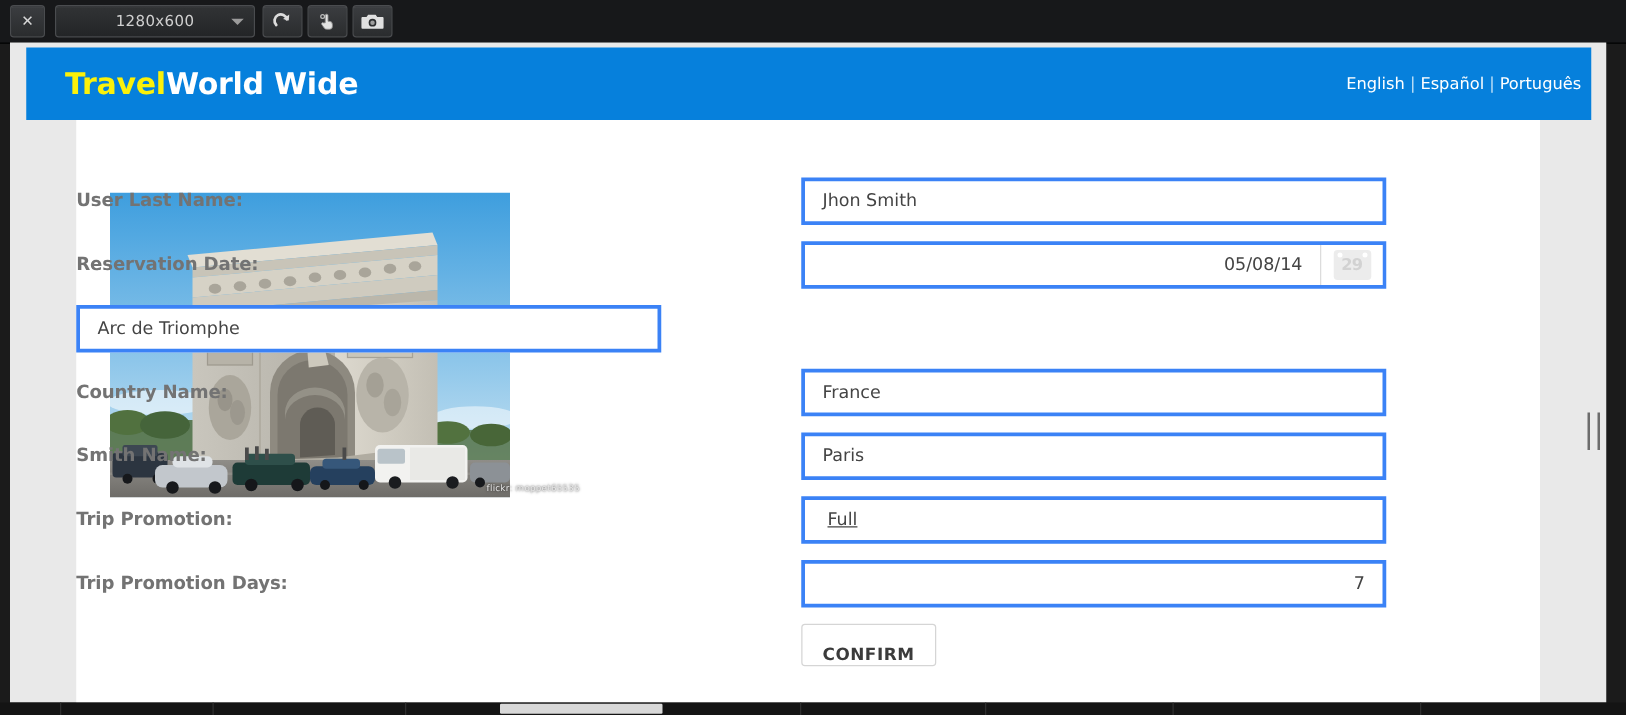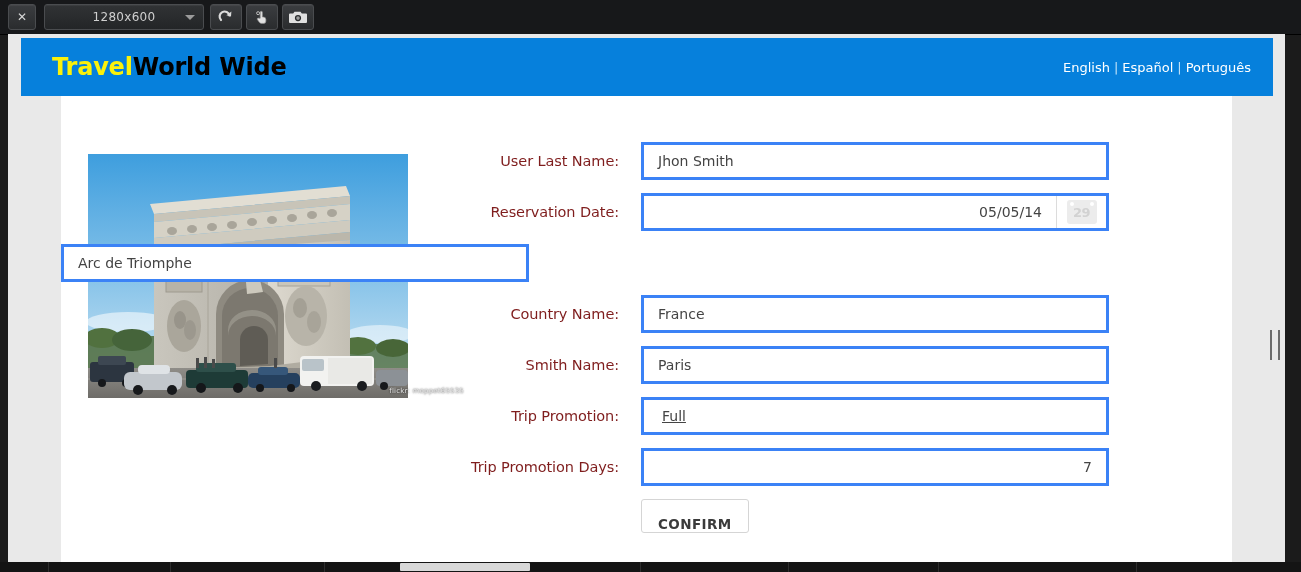--- a/index.html
+++ b/index.html
@@ -64,23 +64,23 @@
     width: 1252px; height: 58px;
     background: #0680dc;
     display: flex; align-items: center; justify-content: space-between;
   }
   #brand {
     margin-left: 31px;
     font-size: 24px; font-weight: bold;
     letter-spacing: -0.2px;
   }
   #brand .b1 { color: #fbf10a; }
-  #brand .b2 { color: #000000; }
+  #brand .b2 { color: #ffffff; }
   #lang {
-    margin-right: 22px;
+    margin-right: 8px;
     font-size: 13px; color: #ffffff;
     display: flex; 
   }
   #lang a { color: #ffffff; text-decoration: none; }
   #lang .sep { color: #bfe0f7; margin: 0 4px; }
 
   #card {
     position: absolute; left: 53px; top: 62px;
     width: 1171px; height: 466px;
     background: #ffffff;
@@ -105,25 +105,24 @@
   #form {
     position: absolute; left: 0; top: 46px;
     width: 100%;
   }
   .row {
     display: flex; align-items: center;
     margin-bottom: 13px;
   }
   .row .label {
     width: 580px;
-    text-align: right;
     padding-right: 22px;
     box-sizing: border-box;
-    font-size: 14.5px; font-weight: normal;
-    color: #7f1d1d;
+    font-size: 14.5px; font-weight: bold;
+    color: #737373;
     letter-spacing: -0.1px;
   }
   .field {
     width: 468px;
     height: 38px;
     border: 3px solid #3b82f6;
     background: #ffffff;
     box-sizing: border-box;
     display: flex; align-items: center;
     font-size: 14px; color: #444;
@@ -393,21 +392,21 @@
       <div class="row">
         <div class="label">User Last Name:</div>
         <div class="field">
           <div class="val">Jhon Smith</div>
         </div>
       </div>
 
       <div class="row">
         <div class="label">Reservation Date:</div>
         <div class="field has-addon">
-          <div class="val right">05/05/14</div>
+          <div class="val right">05/08/14</div>
           <div class="cal-btn">
             <div class="cal-glyph">29</div>
           </div>
         </div>
       </div>
 
       <div class="row">
         <div class="field">
           <div class="val">Arc de Triomphe</div>
         </div>

